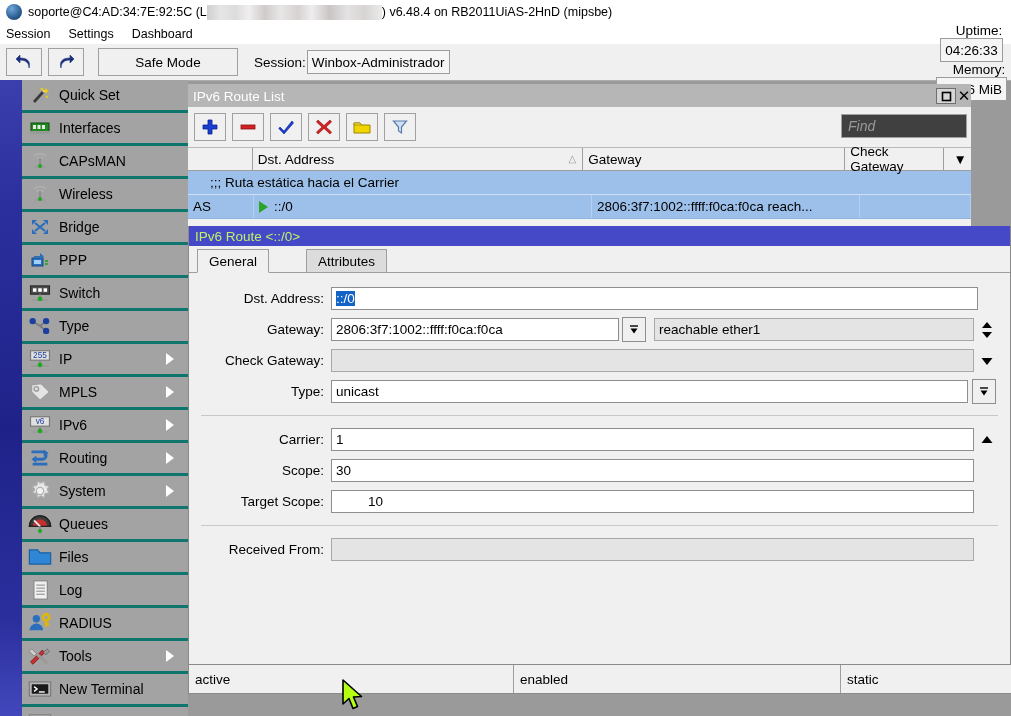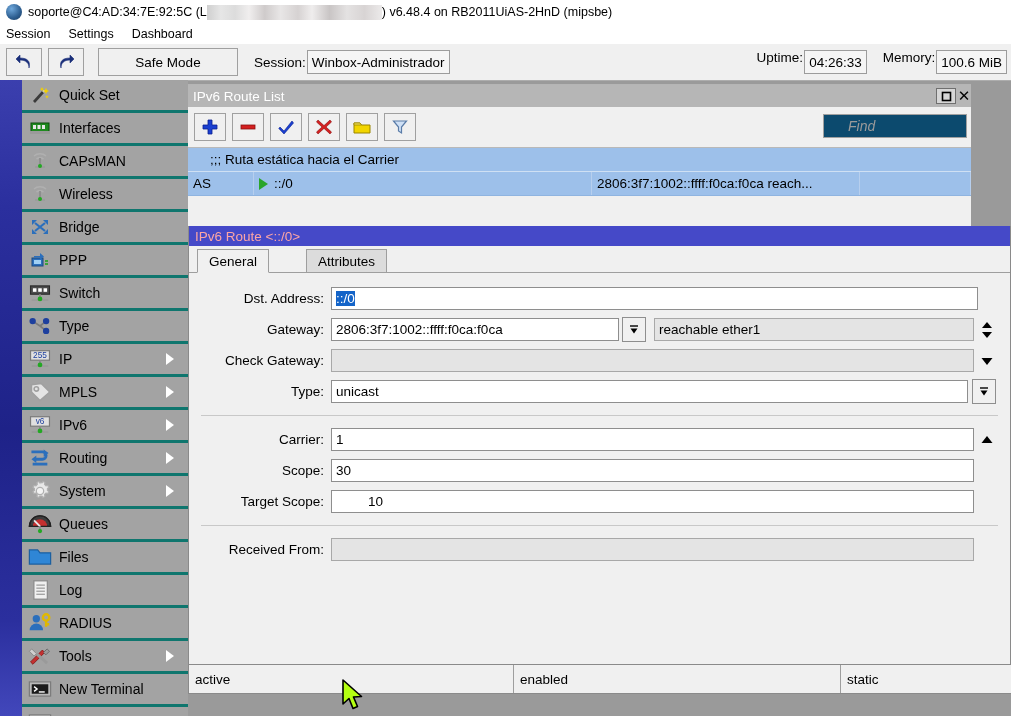--- a/index.html
+++ b/index.html
@@ -67,21 +67,21 @@
     background: #f0f0f0; border: 1px solid #a0a0a0;
     display: flex; align-items: center; justify-content: center;
     font-size: 13.5px;
   }
   .tb-label { margin-left: 16px; font-size: 13.5px; }
   .tb-field {
     height: 22px; border: 1px solid #9c9c9c; background: #f5f5f5;
     padding: 0 4px; display: flex; align-items: center;
     font-size: 13.5px; margin-left: 1px;
   }
-  .tb-right { margin-left: auto; display: flex; align-items: flex-start; padding-right: 4px; }
+  .tb-right { margin-left: auto; display: flex; align-items: center; padding-right: 4px; flex-direction: column; }
 
   
   .sidebar {
     position: absolute; left: 0; top: 80px; width: 188px; height: 636px;
     background: #f3f3f3;
     overflow: hidden;
   }
   .side-strip {
     position: absolute; left: 0; top: 0; width: 22px; height: 636px;
     background: linear-gradient(180deg, #3b3fae 0%, #2b2f9e 20%, #1e2288 55%, #2b2f9e 85%, #4247bb 100%);
@@ -136,22 +136,22 @@
     position: relative;
   }
   .rt-btn {
     width: 30px; height: 26px; margin-left: 6px;
     background: #f0f0f0; border: 1px solid #a0a0a0;
     display: flex; align-items: center; justify-content: center;
   }
   .find-box {
     position: absolute; right: 4px; top: 7px;
     width: 118px; height: 22px;
-    background: #0c4a6e; border: 1px solid #a0a0a0;
-    display: flex; align-items: center; padding-left: 24px;
+    background: #404040; border: 1px solid #a0a0a0;
+    display: flex; align-items: center; padding-left: 6px;
     color: #9a9a9a; font-style: italic; font-size: 14px; margin-left: 24px;
   }
 
   
   .tbl-head {
     height: 22px; display: flex; align-items: stretch;
     background: #f0f0f0; border-bottom: 1px solid #9e9e9e;
     font-size: 13.5px;
   }
   .th {
@@ -194,21 +194,21 @@
   }
 
   
   .dlg {
     position: absolute; left: 188px; top: 225px; width: 823px; height: 468px;
     background: #f0f0f0;
     border: 1px solid #8a8a8a;
     border-top: none;
   }
   .dlg-title {
-    height: 20px; background: #4549c8; color: #fca5a5;
+    height: 20px; background: #4549c8; color: #bef264;
     display: flex; align-items: center; padding-left: 6px;
     font-size: 13.5px;
   }
   .dlg-tabs {
     height: 26px; display: flex; align-items: flex-end;
     background: #f0f0f0; padding-left: 8px;
     border-bottom: 1px solid #9e9e9e;
     gap: 38px;
   }
   .tab {
@@ -580,20 +580,30 @@
         </svg>
       </div>
       <div class="rt-btn">
         <svg width="16" height="16" viewBox="0 0 16 16">
           <path d="M1.5 2 L14.5 2 L9.5 8 L9.5 14 L6.5 12 L6.5 8 Z" fill="#cfe0f5" stroke="#5a7ca8" stroke-width="1.2"></path>
         </svg>
       </div>
       <div class="find-box">Find</div>
     </div>
 
+    <div class="tbl-head">
+      <div class="th c0"></div>
+      <div class="th c1">
+        <span>Dst. Address</span>
+        <span class="th-sort">△</span>
+      </div>
+      <div class="th c2">Gateway</div>
+      <div class="th c3">Check Gateway</div>
+      <div class="th th-drop">▼</div>
+    </div>
 
     <div class="row-comment">;;; Ruta estática hacia el Carrier</div>
 
     <div class="row-data">
       <div class="td c0">AS</div>
       <div class="td c1">
         <span class="tri-green"></span>
         <span>::/0</span>
       </div>
       <div class="td c2">2806:3f7:1002::ffff:f0ca:f0ca reach...</div>

